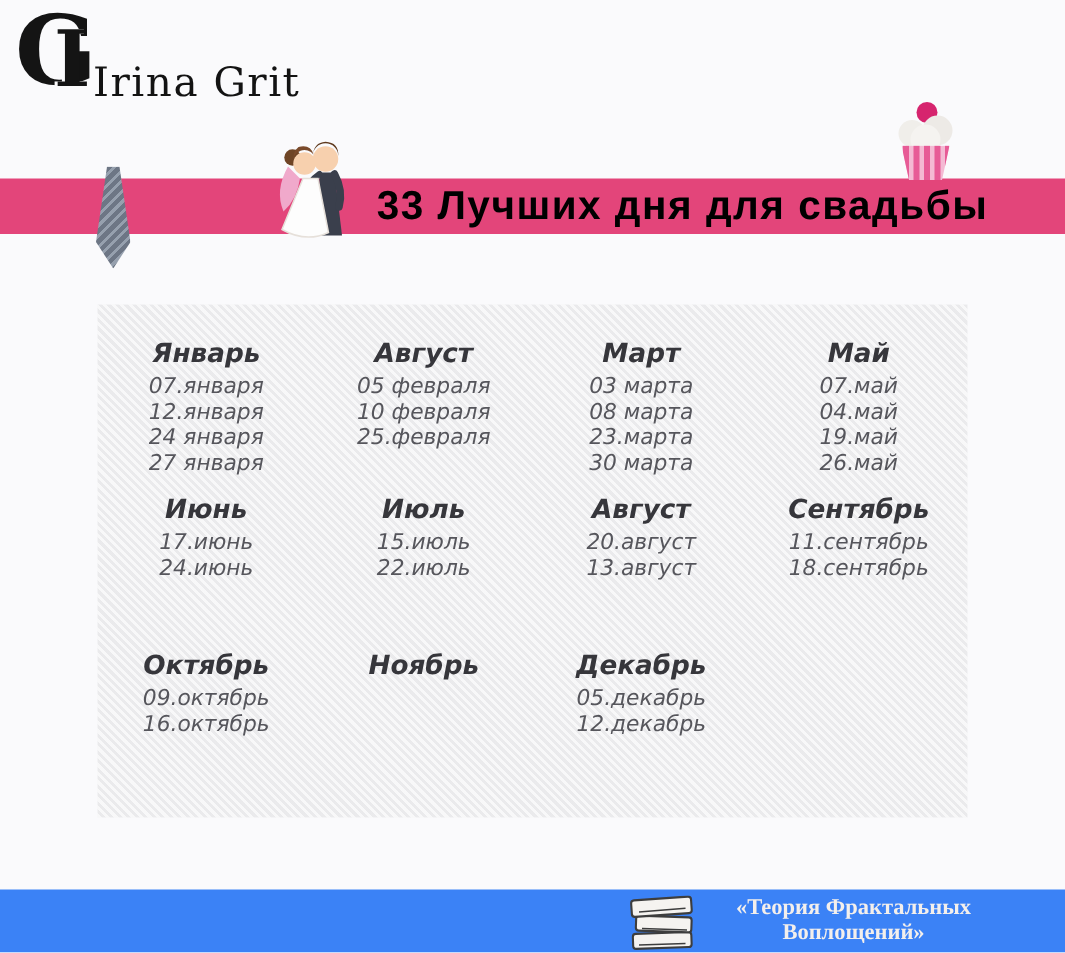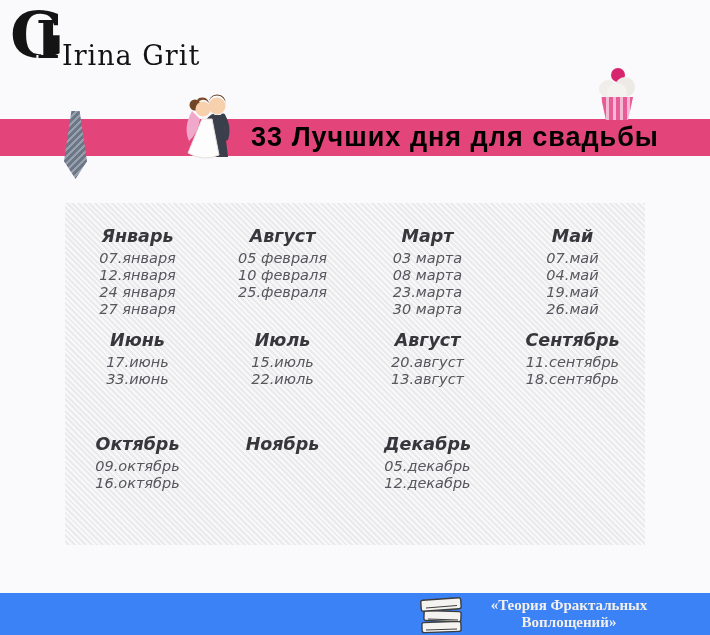--- a/index.html
+++ b/index.html
@@ -134,21 +134,21 @@
             <div class="date-line">04.май</div>
             <div class="date-line">19.май</div>
             <div class="date-line">26.май</div>
           </div>
   </div>
 
   <div class="month-cell">
     <div class="month-title">Июнь</div>
     <div>
             <div class="date-line">17.июнь</div>
-            <div class="date-line">33.июнь</div>
+            <div class="date-line">24.июнь</div>
           </div>
   </div>
 
   <div class="month-cell">
     <div class="month-title">Июль</div>
     <div>
             <div class="date-line">15.июль</div>
             <div class="date-line">22.июль</div>
           </div>
   </div>

